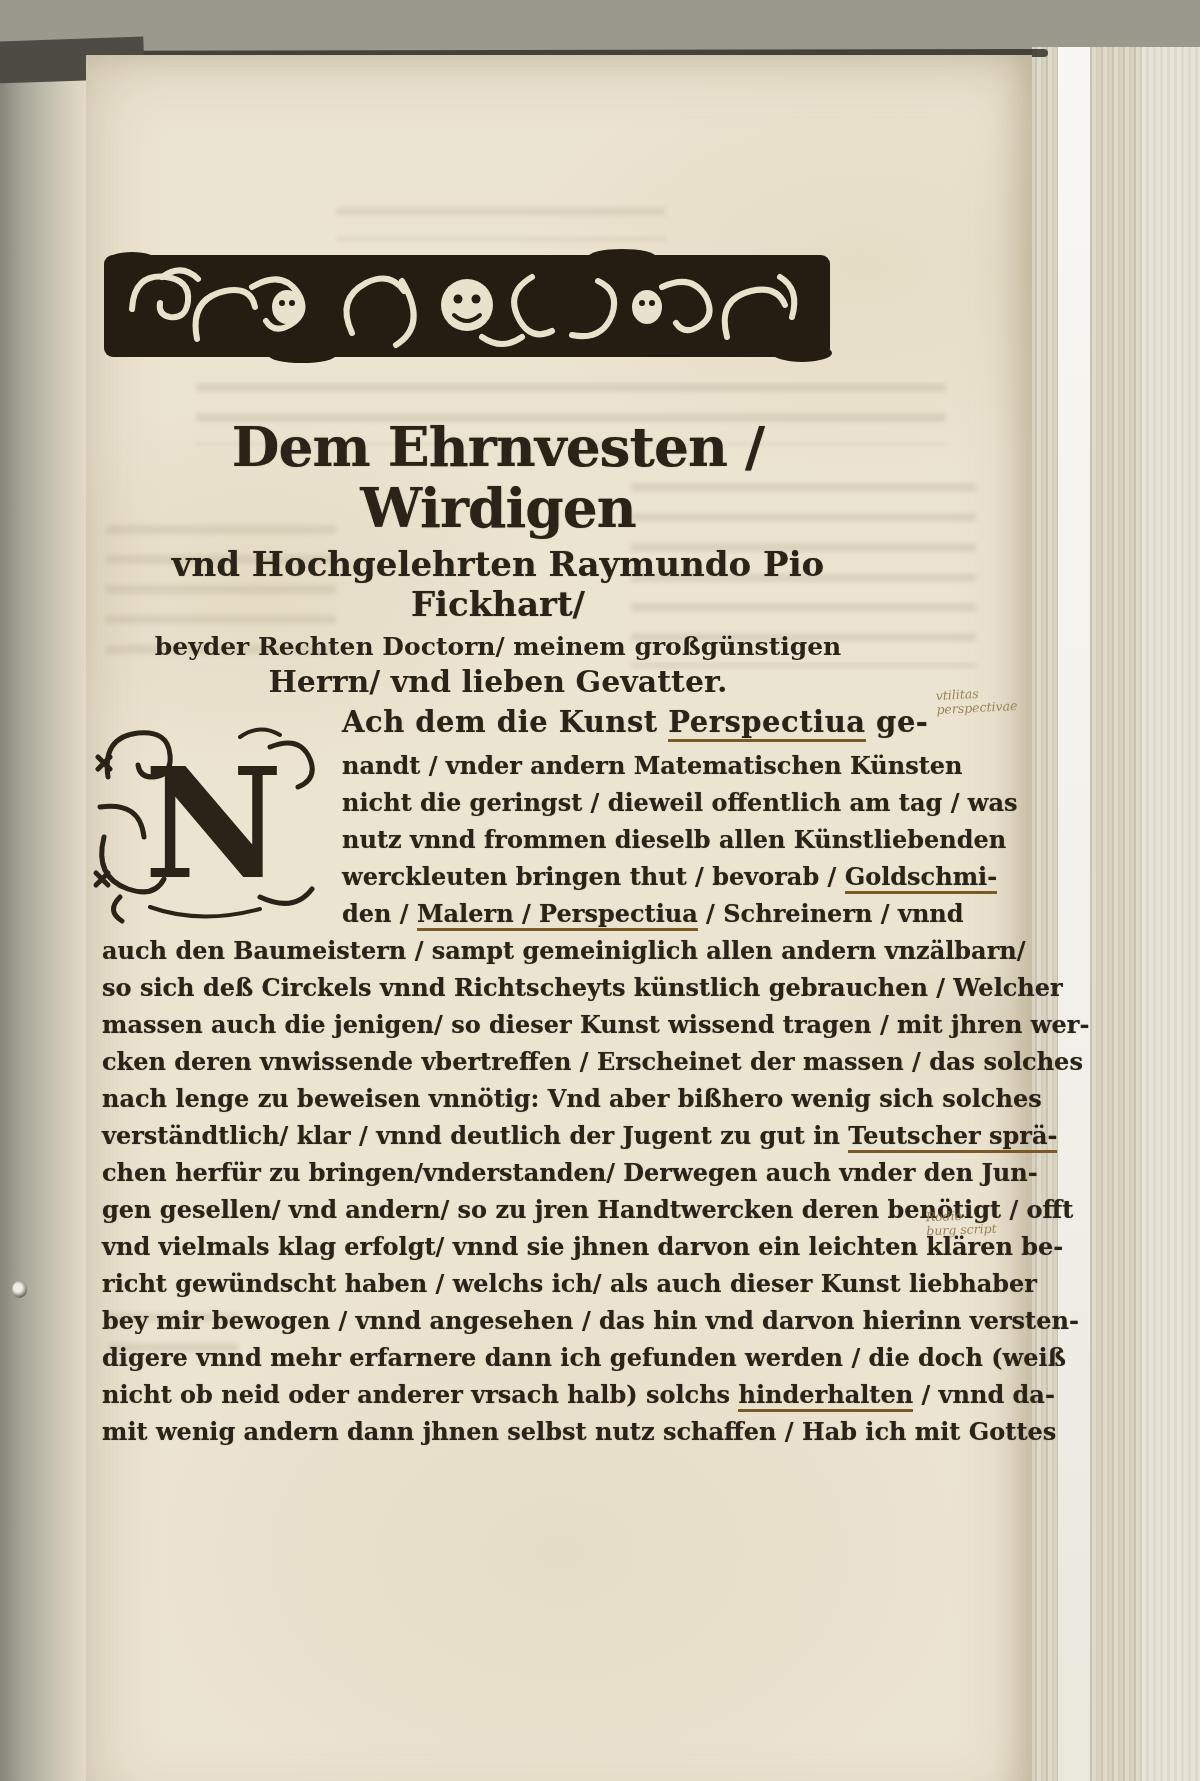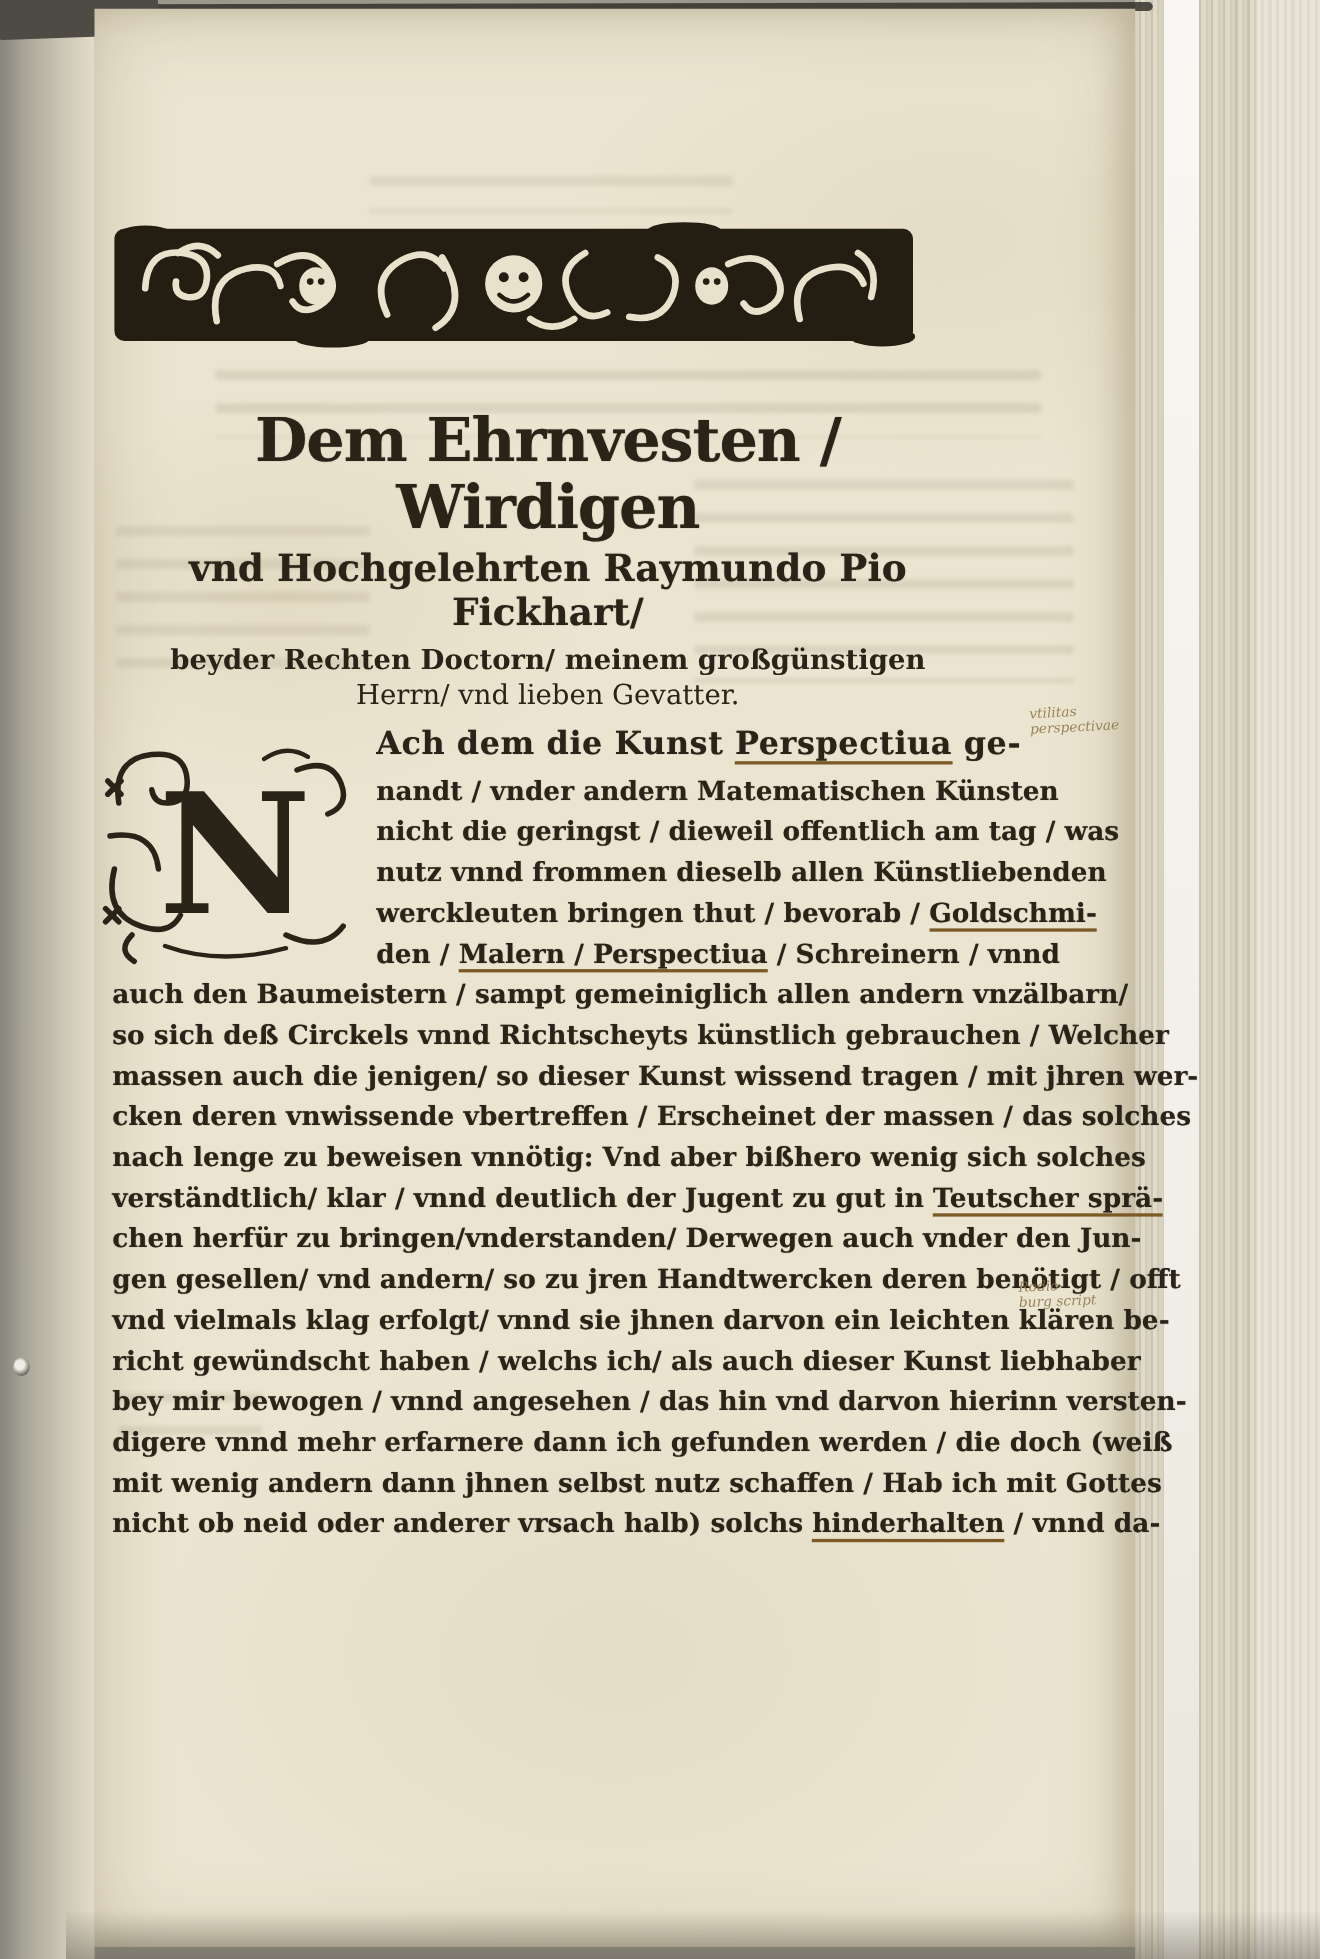--- a/index.html
+++ b/index.html
@@ -1,21 +1,21 @@
 <!DOCTYPE html>
 <html><head>
 <meta charset="utf-8">
 <style>
   html,body{margin:0;padding:0;}
   body{
     width:1200px;height:1781px;position:relative;overflow:hidden;
     background:#9b988e;
     font-family:"DejaVu Serif", serif;
   }
-  .scene{position:absolute;inset:0;}
+  .scene{position:absolute;inset:0;margin-top:47px;}
 
   
   .left-strip{position:absolute;left:0;top:0;width:86px;height:1781px;
     background:linear-gradient(90deg,#87857c 0%,#aaa79a 28%,#cdc8b6 68%,#e2dbc7 100%);}
   .top-left-dark{position:absolute;left:-6px;top:-8px;width:150px;height:42px;background:#4d4b44;
     transform:rotate(-2deg);border-radius:0 0 22px 8px;}
   .top-edge{position:absolute;left:0;top:3px;width:1048px;height:8px;background:#34322b;
     transform:rotate(-0.12deg);border-radius:4px;opacity:.85;}
   .fore-edge{position:absolute;left:1032px;top:0;width:110px;height:1781px;
     background:repeating-linear-gradient(90deg,#d8d2c1 0 3px,#c8c2b1 3px 5px,#e0dac9 5px 9px,#d2ccbb 9px 11px);}
@@ -49,21 +49,21 @@
   .g4{left:20px;top:470px;width:230px;height:130px;opacity:.11;}
   .g5{left:22px;top:1258px;width:130px;height:48px;opacity:.12;}
 
   .headpiece{position:absolute;left:16px;top:192px;width:730px;height:118px;}
 
   .heading{position:absolute;left:16px;top:362px;width:792px;text-align:center;}
   .h-line1{font-size:55px;font-weight:700;letter-spacing:-1px;line-height:1.1;
     text-shadow:0 0 1px rgba(42,35,24,.55);}
   .h-line2{font-size:34px;font-weight:700;margin-top:6px;text-shadow:0 0 1px rgba(42,35,24,.5);}
   .h-line3{font-size:25px;font-weight:700;margin-top:8px;}
-  .h-line4{font-size:25px;font-weight:400;margin-top:3px;}
+  .h-line4{font-size:30px;font-weight:700;margin-top:3px;}
 
   .para{position:absolute;left:16px;top:650px;width:794px;}
   .dropcap{position:absolute;left:-12px;top:12px;width:232px;height:208px;}
   .line{height:37px;font-size:24px;font-weight:700;white-space:nowrap;
     text-shadow:0 0 1px rgba(42,35,24,.45);}
   .line.ind{margin-left:240px;}
   .line.first{font-size:29px;height:46px;letter-spacing:.5px;}
   .u{border-bottom:3px solid #7b5a26;padding-bottom:0px;}
 
   .sigrow{position:absolute;left:16px;top:1432px;width:792px;height:34px;font-size:24px;font-weight:700;}
@@ -170,22 +170,22 @@
           <div class="line"><span>massen auch die jenigen/ so dieser Kunst wissend tragen / mit jhren wer-</span></div>
           <div class="line"><span>cken deren vnwissende vbertreffen / Erscheinet der massen / das solches</span></div>
           <div class="line"><span>nach lenge zu beweisen vnnötig: Vnd aber bißhero wenig sich solches</span></div>
           <div class="line"><span>verständtlich/ klar / vnnd deutlich der Jugent zu gut in </span><span class="u">Teutscher sprä-</span></div>
           <div class="line"><span>chen herfür zu bringen/vnderstanden/ Derwegen auch vnder den Jun-</span></div>
           <div class="line"><span>gen gesellen/ vnd andern/ so zu jren Handtwercken deren benötigt / offt</span></div>
           <div class="line"><span>vnd vielmals klag erfolgt/ vnnd sie jhnen darvon ein leichten klären be-</span></div>
           <div class="line"><span>richt gewündscht haben / welchs ich/ als auch dieser Kunst liebhaber</span></div>
           <div class="line"><span>bey mir bewogen / vnnd angesehen / das hin vnd darvon hierinn versten-</span></div>
           <div class="line"><span>digere vnnd mehr erfarnere dann ich gefunden werden / die doch (weiß</span></div>
+          <div class="line"><span>nicht ob neid oder anderer vrsach halb) solchs </span><span class="u">hinderhalten</span><span> / vnnd da-</span></div>
           <div class="line"><span>mit wenig andern dann jhnen selbst nutz schaffen / Hab ich mit Gottes</span></div>
-          <div class="line"><span>nicht ob neid oder anderer vrsach halb) solchs </span><span class="u">hinderhalten</span><span> / vnnd da-</span></div>
         </div>
     </div>
 
 
     <div class="note m1">
         <span class="nline">vtilitas</span>
         <span class="nline">perspectivae</span>
       </div>
     <div class="note m2">
         <span class="nline">Rodio-</span>

